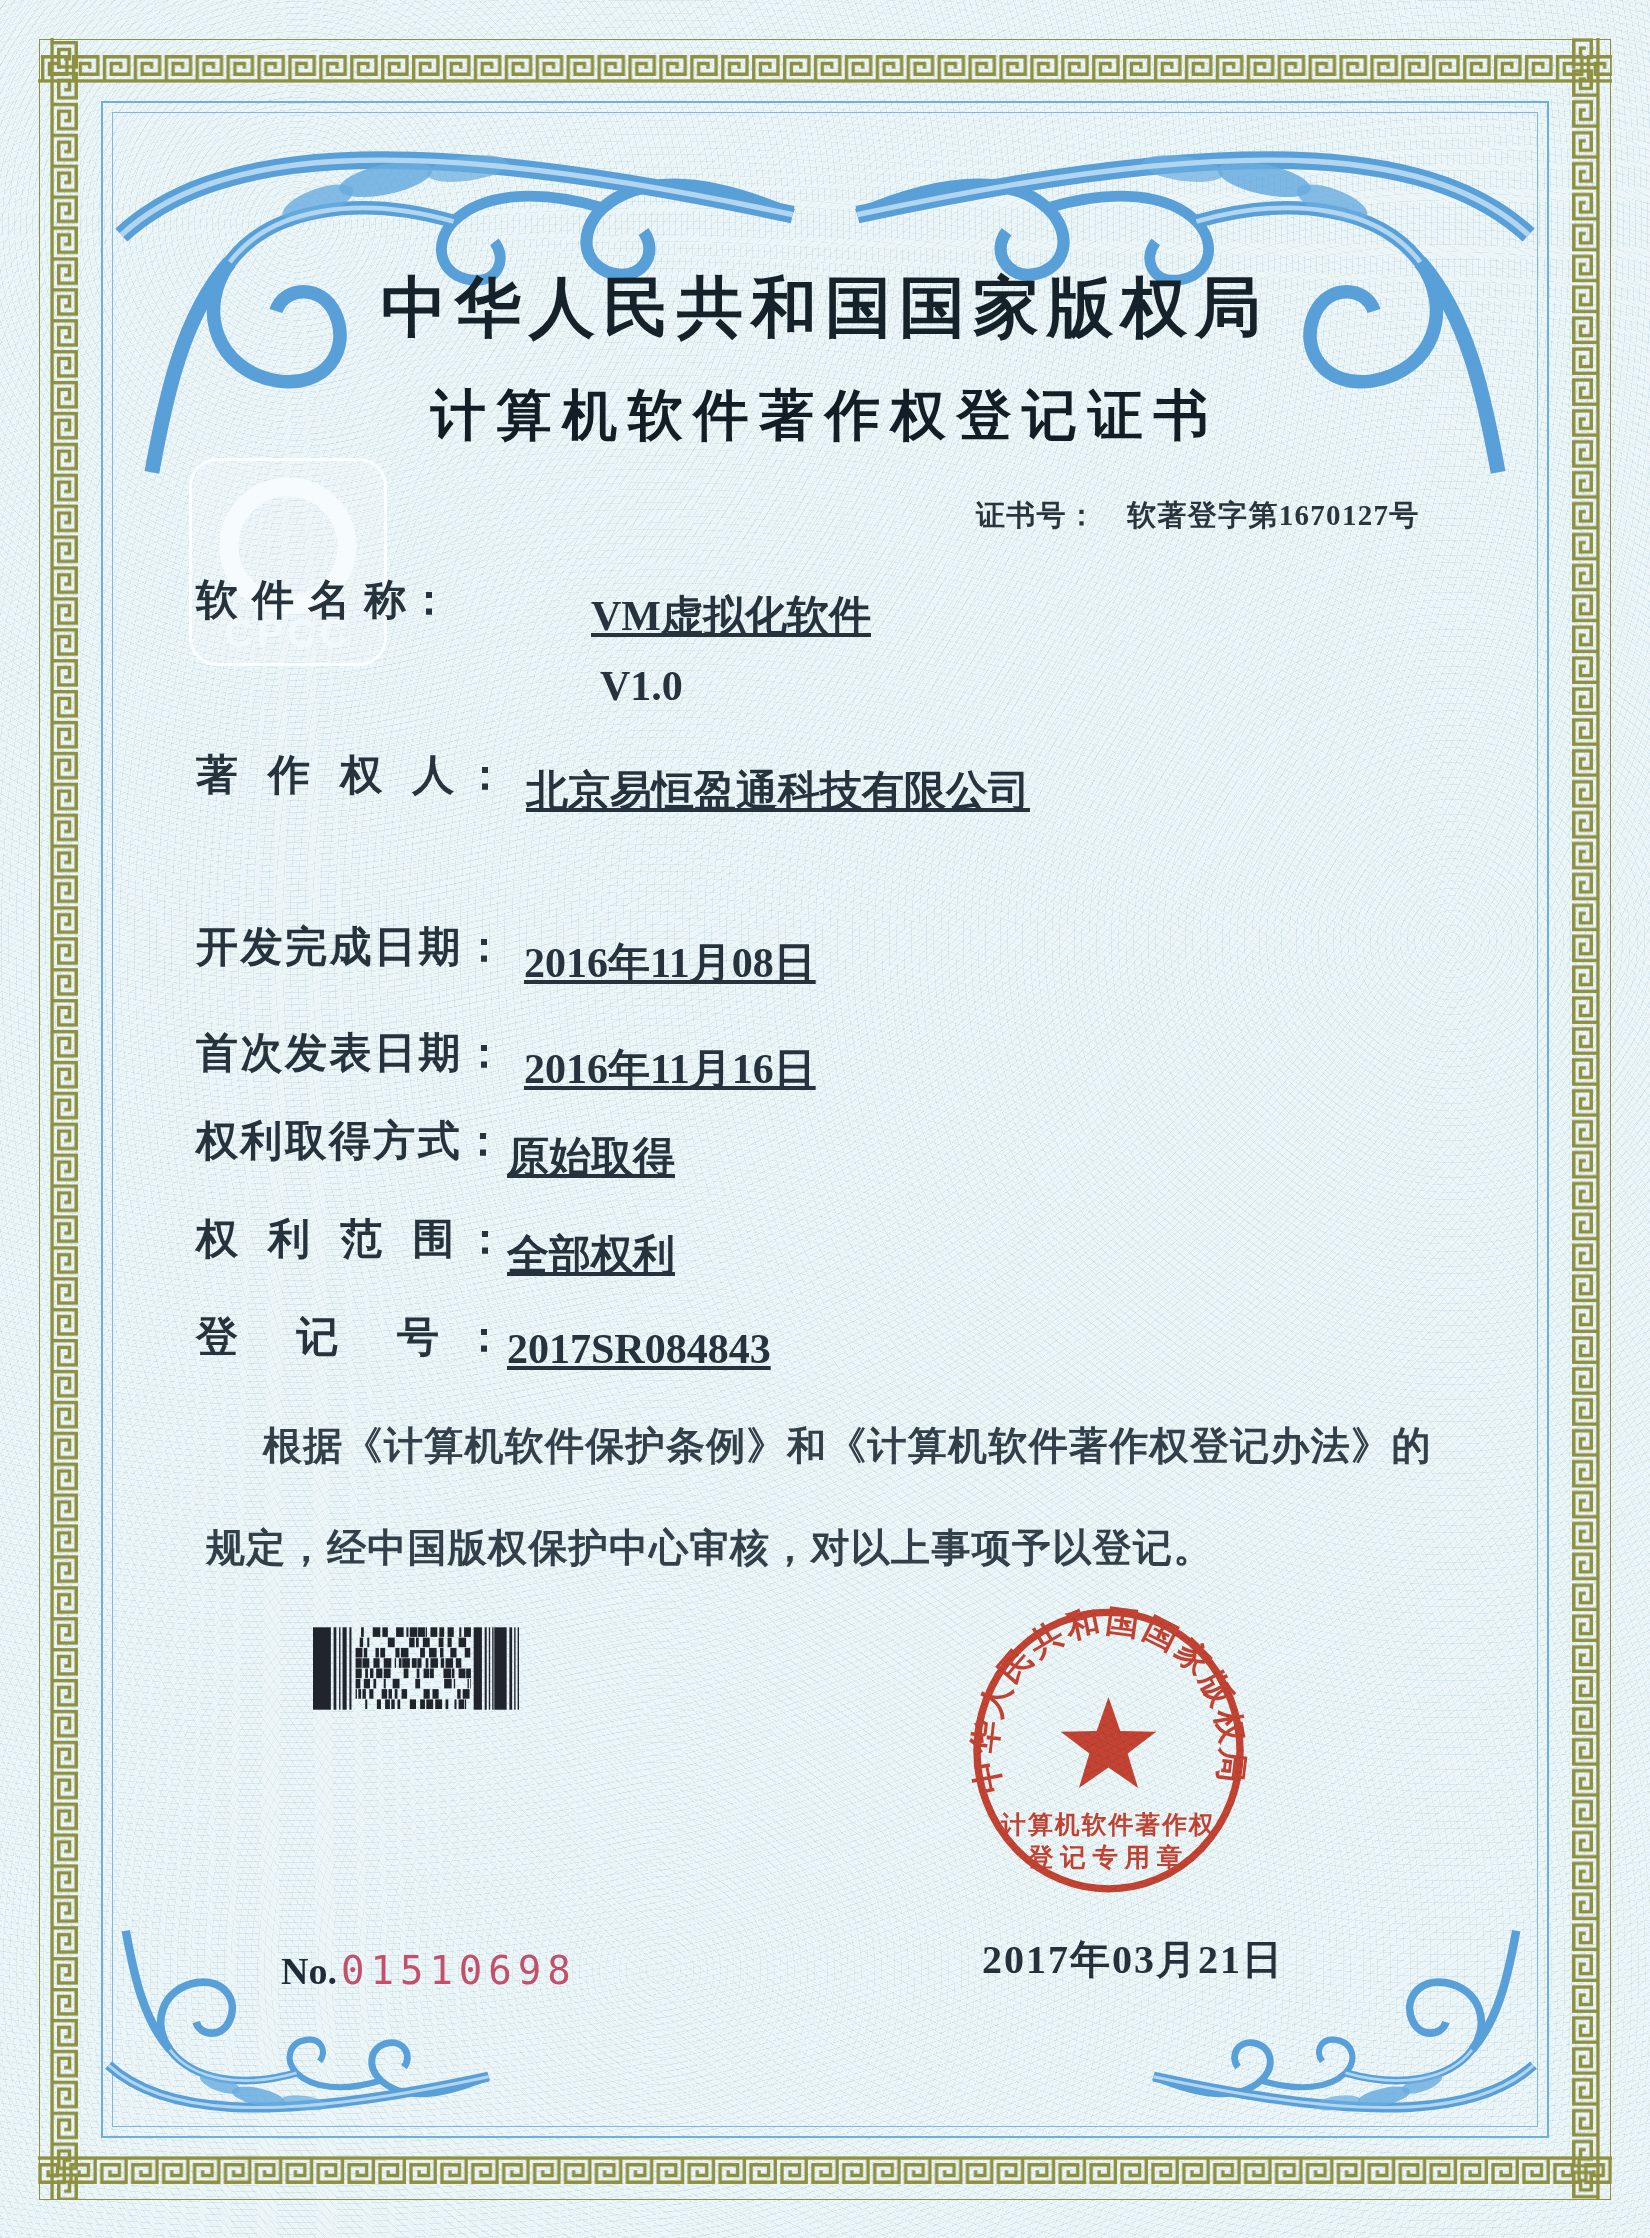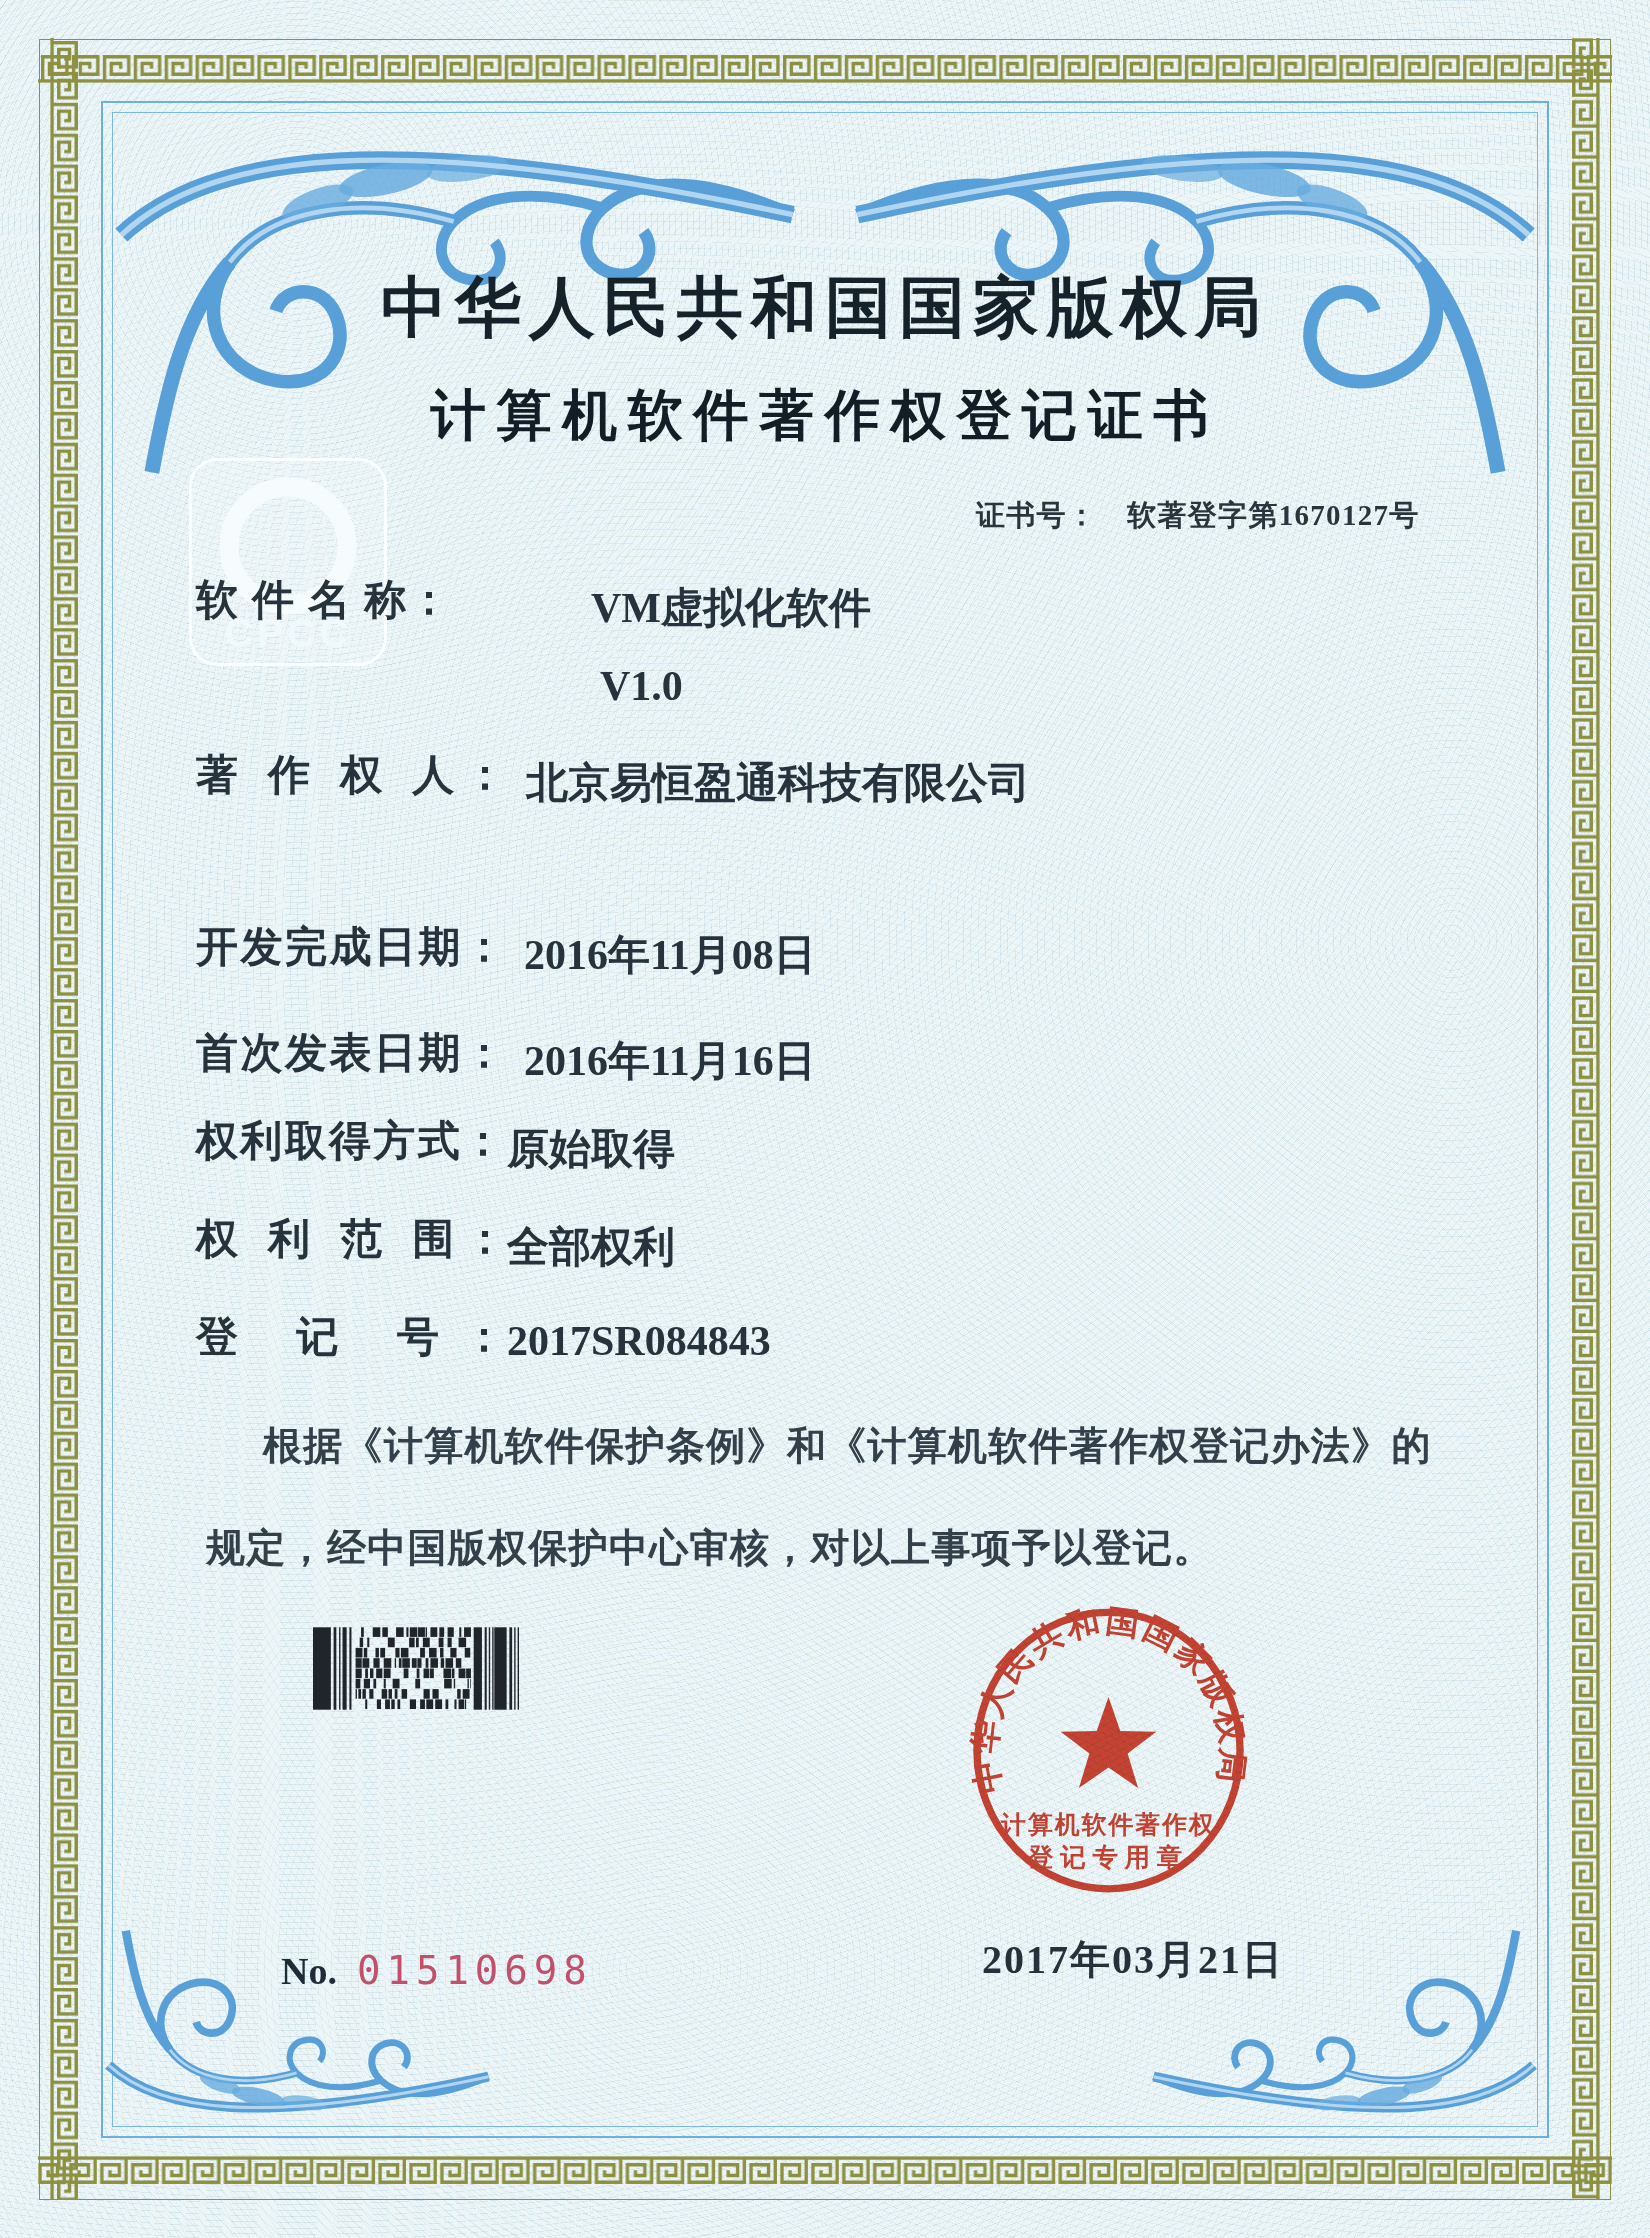--- a/index.html
+++ b/index.html
@@ -38,26 +38,26 @@
   
   .txt{position:absolute;z-index:5;white-space:nowrap;}
   .issuer{top:263px;left:0;width:100%;text-align:center;font-size:66px;font-weight:bold;
       letter-spacing:8px;color:#16222a;}
   .cert-title{top:379px;left:0;width:100%;text-align:center;font-size:55px;font-weight:bold;
       letter-spacing:10.7px;color:#121d26;}
   .cert-no{top:496px;left:976px;font-size:29px;font-weight:bold;color:#29343d;letter-spacing:1.3px;}
   .cert-no .cv{margin-left:30px;}
   .row{left:189px;font-size:42px;font-weight:bold;color:#26323c;}
   .row .lbl{display:inline-block;text-align:justify;text-align-last:justify;padding-left:7px;}
-  .row .val{position:absolute;top:8px;white-space:nowrap;}
+  .row .val{position:absolute;top:16px;white-space:nowrap;text-decoration:underline;}
   .row .val2{position:absolute;left:411px;top:90px;white-space:nowrap;}
   .body-line{font-size:39px;font-weight:600;color:#33404a;letter-spacing:1.3px;}
   .serial{left:281px;top:1948px;font-size:38px;color:#1f2c38;font-weight:bold;}
   .serial .num{font-family:"DejaVu Sans Mono","Liberation Mono",monospace;font-size:39px;
-      font-weight:500;color:#c2506a;letter-spacing:6px;margin-left:20px;}
+      font-weight:500;color:#c2506a;letter-spacing:6px;margin-left:4px;}
   .issue-date{left:982px;top:1932px;font-size:40px;font-weight:700;color:#2a333c;
       letter-spacing:2px;z-index:7;mix-blend-mode:multiply;}
   
   .seal{position:absolute;left:966px;top:1603px;width:285px;height:298px;z-index:6;
       mix-blend-mode:multiply;opacity:.95;}
   .bc{position:absolute;left:313px;top:1627px;width:206px;height:83px;z-index:5;}
 </style>
 </head>
 <body>
 

